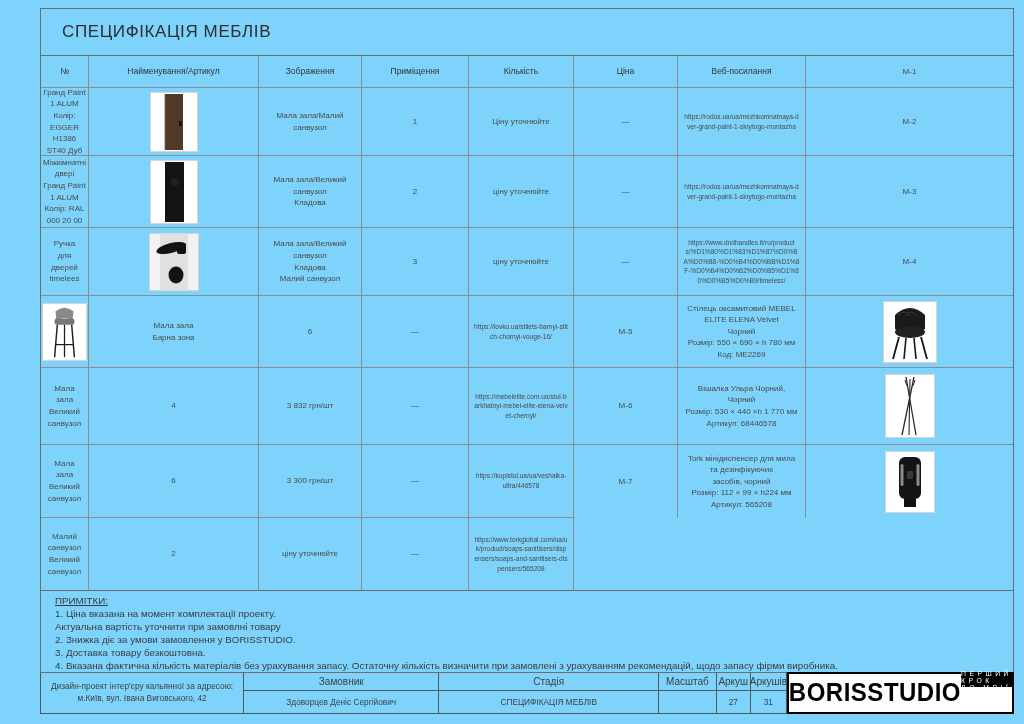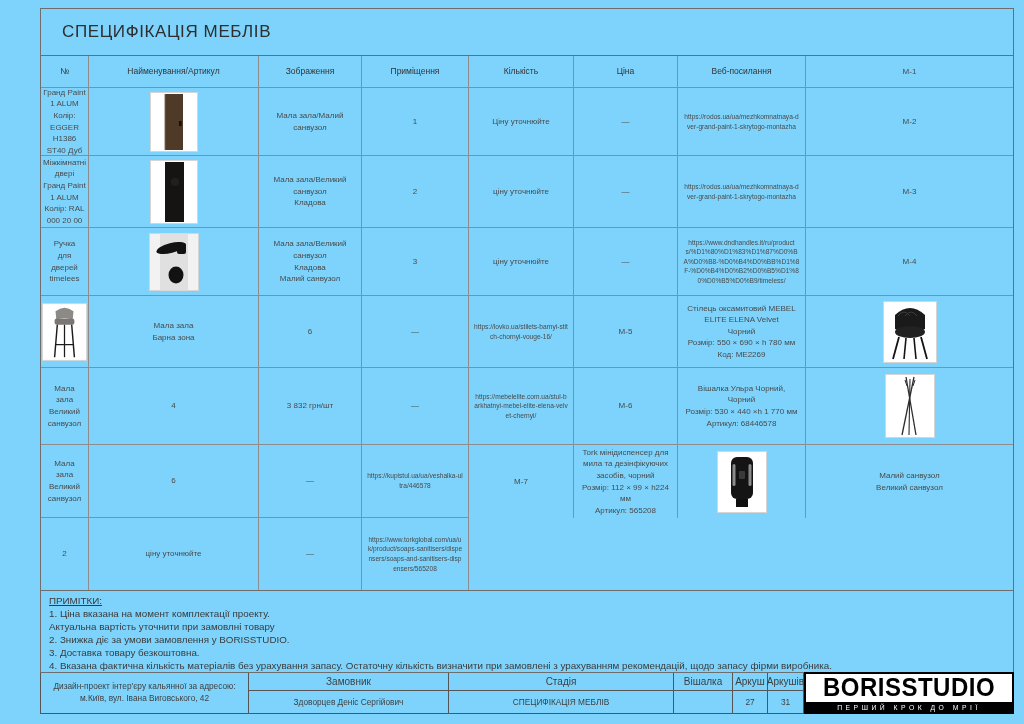--- a/index.html
+++ b/index.html
@@ -18,35 +18,35 @@
         display:flex;align-items:center;justify-content:center;text-align:center;
         padding:2px 5px;font-size:8px;line-height:1.45;color:#4a4a4a;
         white-space:pre-line;box-sizing:border-box;overflow:hidden;}
   .cell:nth-child(8n){border-right:none;}
   .grid .cell:nth-last-child(-n+8){border-bottom:none;}
   .hcell{font-size:8.5px;color:#333;}
   .link{font-size:6.6px;word-break:break-all;white-space:normal;color:#4a4a4a;}
   .imgcell{padding:1px;}
 
   .notes{border:1px solid #6e6e6e;border-top:none;height:82px;box-sizing:border-box;
-         padding:4px 8px;font-size:9.8px;line-height:1.32;color:#3b3b3b;}
+         padding:4px 14px;font-size:9.8px;line-height:1.32;color:#3b3b3b;}
   .notes .nt{text-decoration:underline;}
 
   .footer{display:flex;height:40px;border:1px solid #555;border-top:none;box-sizing:content-box;}
   .fcell{box-sizing:border-box;border-right:1px solid #555;display:flex;flex-direction:column;}
   .fproj{width:208px;align-items:center;justify-content:center;text-align:center;
          font-size:8.3px;line-height:1.4;white-space:pre-line;}
   .fcol{flex-direction:column;}
   .flabel{height:18px;border-bottom:1px solid #555;display:flex;align-items:center;
           justify-content:center;font-size:10px;box-sizing:border-box;}
   .fval{flex:1;display:flex;align-items:center;justify-content:center;font-size:8.3px;}
   .w-customer{width:200px;} .w-stage{width:225px;} .w-scale{width:59px;}
   .w-sheet{width:35px;text-align:center;} .w-sheets{width:36px;}
   .logo-box{flex:1;border:2px solid #000;margin:-1px -1px -1px 0;display:flex;
-            flex-direction:column;background:#fff;box-sizing:border-box;}
+            background:#fff;box-sizing:border-box;}
   .logo-word{flex:1;display:flex;align-items:center;justify-content:center;
              font-size:24px;font-weight:800;letter-spacing:0.5px;color:#000;
              transform:scaleY(1.05);}
   .logo-bar{height:13px;background:#000;color:#fff;display:flex;align-items:center;
             justify-content:center;font-size:6.8px;letter-spacing:3.5px;}
 
   svg{display:block;}
 </style>
 </head>
 <body>
@@ -173,20 +173,21 @@
           <line x1="21" y1="3" x2="31" y2="61" stroke="#2c2c2c" stroke-width="1.3"></line>
           <line x1="29" y1="3" x2="17" y2="61" stroke="#2c2c2c" stroke-width="1.3"></line>
           <line x1="25" y1="5" x2="24" y2="61" stroke="#2c2c2c" stroke-width="1.1"></line>
           <line x1="20" y1="6" x2="22" y2="12" stroke="#2c2c2c" stroke-width="1"></line>
           <line x1="30" y1="6" x2="28" y2="12" stroke="#2c2c2c" stroke-width="1"></line>
         </svg>
       </div>
       <div class="cell">Мала зала
 Великий санвузол</div>
       <div class="cell">6</div>
+      <div class="cell">3 300 грн/шт</div>
       <div class="cell">—</div>
       <div class="cell link">https://kupistul.ua/ua/veshalka-ultra/446578</div>
 
       <div class="cell">М-7</div>
       <div class="cell">Tork мінідиспенсер для мила та дезінфікуючих
 засобів, чорний
 Розмір: 112 × 99 × h224 мм
 Артикул: 565208</div>
       <div class="cell imgcell">
         <svg width="50" height="62" viewBox="0 0 50 62">
@@ -223,21 +224,21 @@
         <div class="flabel">Замовник</div>
         <div class="fval">Здоворцев Деніс Сергійович</div>
       </div>
 
       <div class="fcell fcol w-stage">
         <div class="flabel">Стадія</div>
         <div class="fval">СПЕЦИФІКАЦІЯ МЕБЛІВ</div>
       </div>
 
       <div class="fcell fcol w-scale">
-        <div class="flabel">Вішалка</div>
+        <div class="flabel">Масштаб</div>
         <div class="fval"></div>
       </div>
 
       <div class="fcell fcol w-sheet">
         <div class="flabel">Аркуш</div>
         <div class="fval">27</div>
       </div>
 
       <div class="fcell fcol w-sheets">
         <div class="flabel">Аркушів</div>

